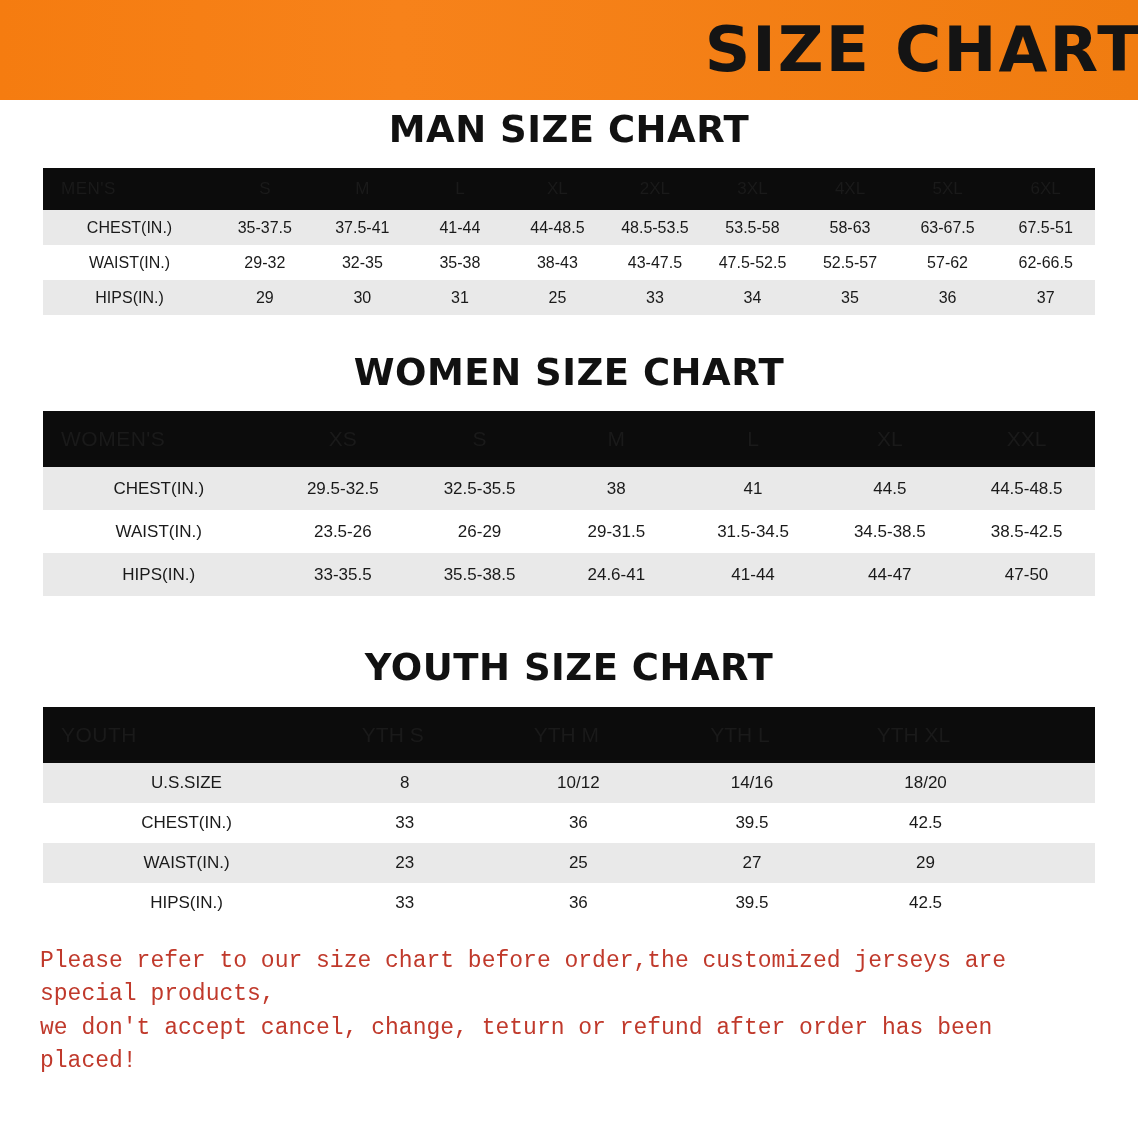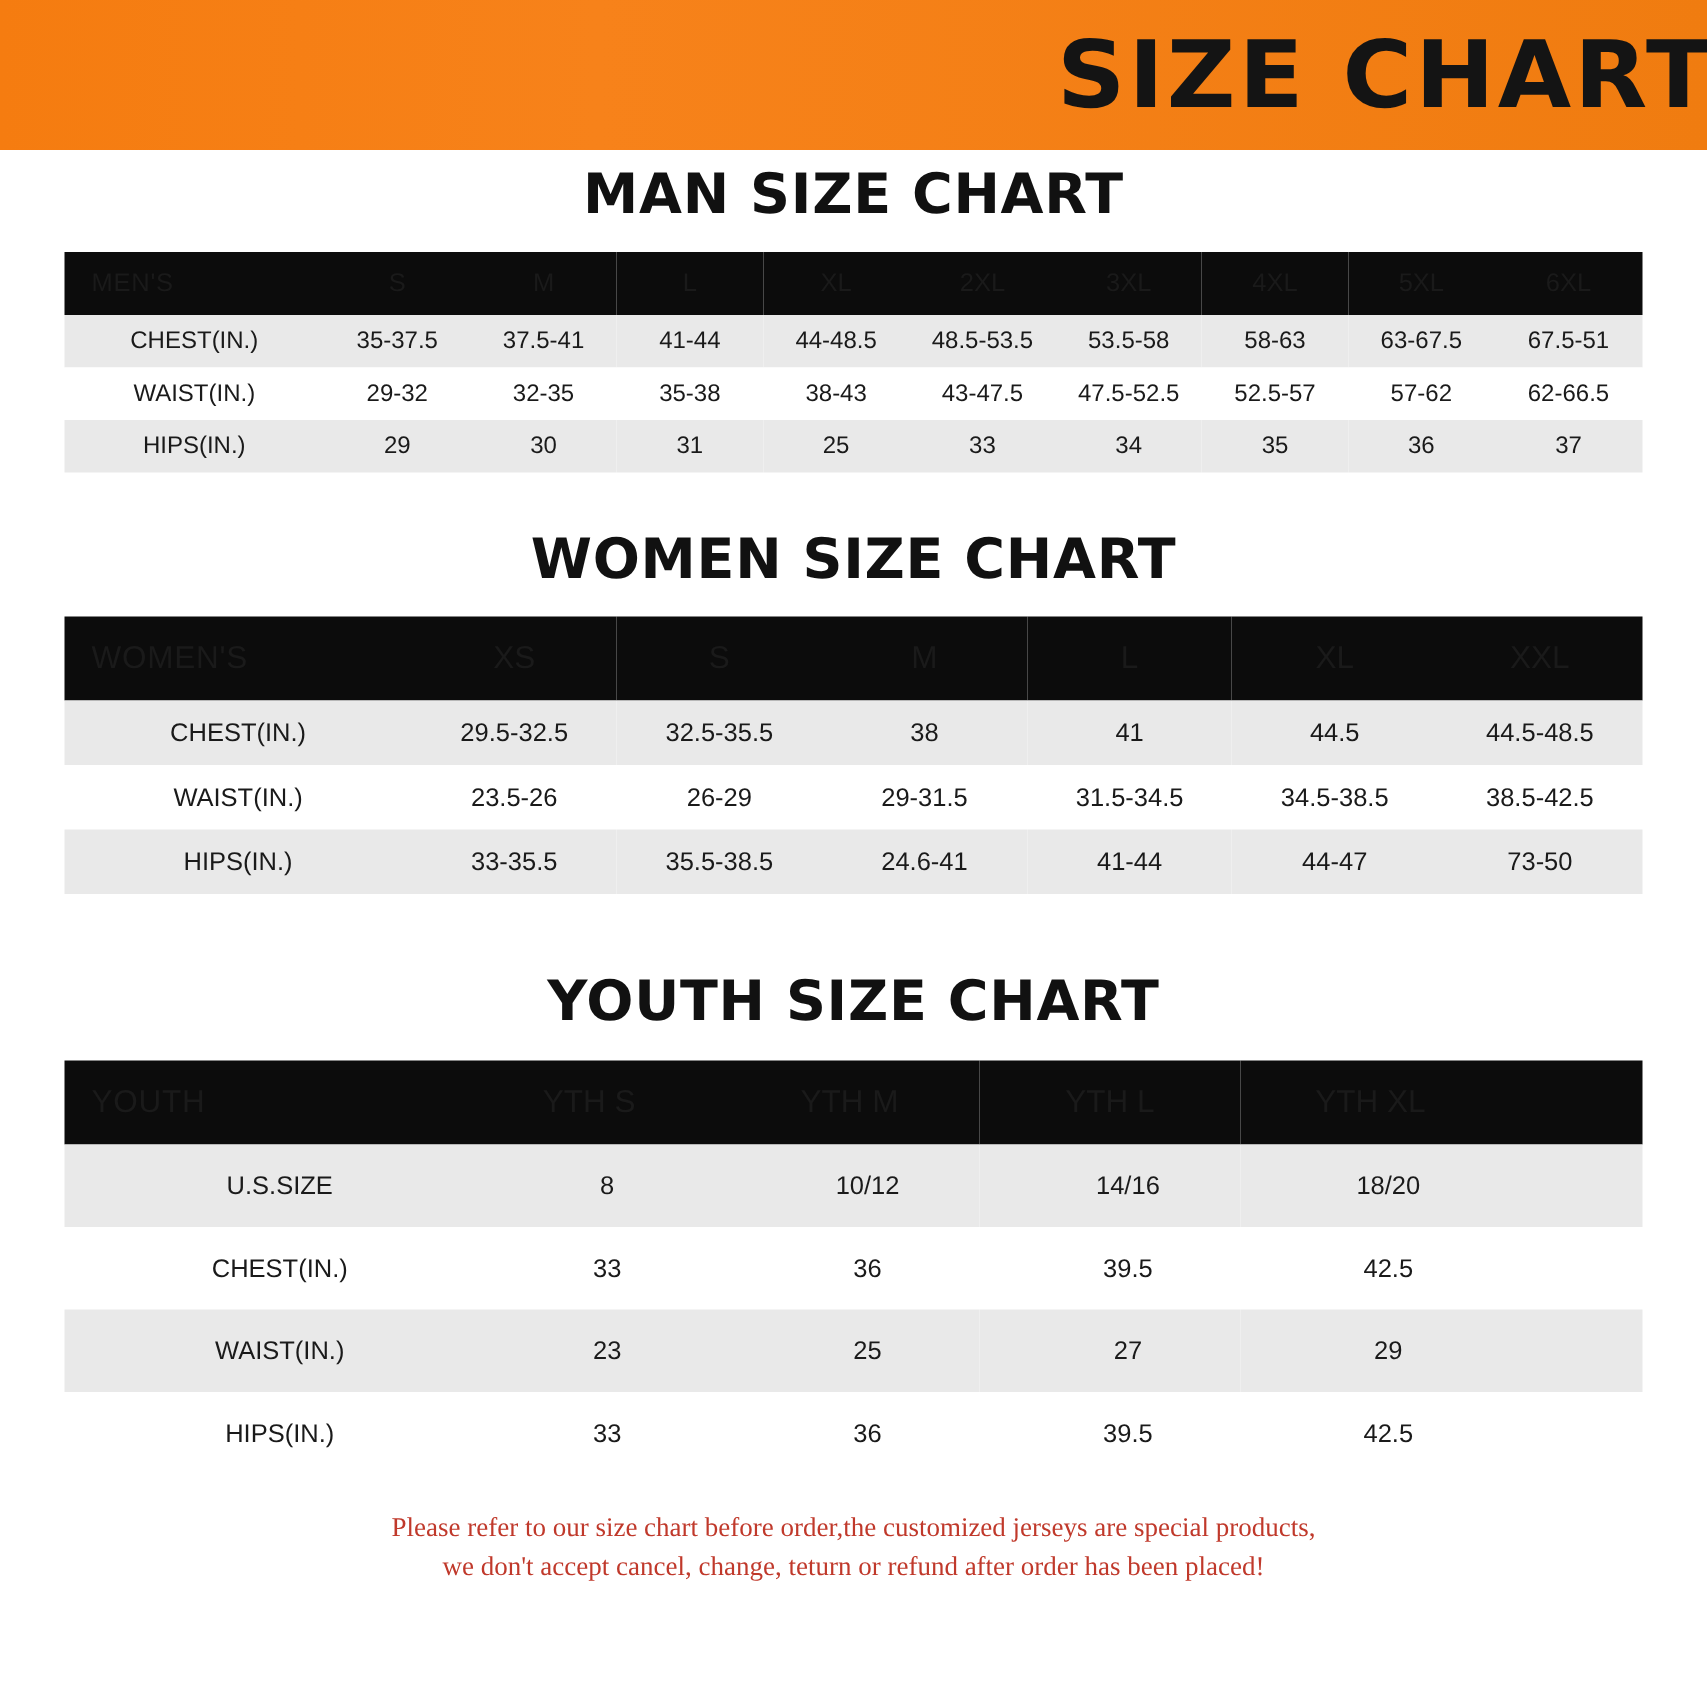--- a/index.html
+++ b/index.html
@@ -92,29 +92,28 @@
   
   #women-wrap { width: 1052px; margin-top: 17px; }
   #women-wrap .hdr-row th { height: 56px; font-size: 21px; }
   #women-wrap .hdr-label { font-size: 24px; }
   #women-wrap td { height: 43px; font-size: 17px; }
 
   
   #youth-wrap { width: 1052px; margin-top: 18px; }
   #youth-wrap .hdr-row th { height: 56px; font-size: 21px; }
   #youth-wrap .hdr-label { font-size: 24px; }
-  #youth-wrap td { height: 55px; font-size: 17px; padding-left: 24px; }
+  #youth-wrap td { height: 40px; font-size: 17px; padding-left: 24px; }
 
   
   .note {
     margin: 22px 40px 0 40px;
-    text-align: center;
     color: #c0392b;
-    font-family: Liberation Serif, serif;
-    font-size: 18px;
+    font-family: Liberation Mono, monospace;
+    font-size: 23px;
     line-height: 1.45;
     font-weight: 400;
   }
   .note span { display: block; }
 </style>
 </head>
 <body>
 
 <div class="banner">
   <div class="banner-title">SIZE CHART</div>
@@ -230,21 +229,21 @@
       <td>34.5-38.5</td>
       <td>38.5-42.5</td>
     </tr>
     <tr class="band-light">
       <td class="row-label">HIPS(IN.)</td>
       <td>33-35.5</td>
       <td>35.5-38.5</td>
       <td>24.6-41</td>
       <td>41-44</td>
       <td>44-47</td>
-      <td>73-50</td>
+      <td>47-50</td>
     </tr>
   </tbody>
     </table>
 </div>
 
 <div class="section-title yst">YOUTH SIZE CHART</div>
 
 <div class="table-wrap" id="youth-wrap">
   <table class="chart">
     <colgroup>

